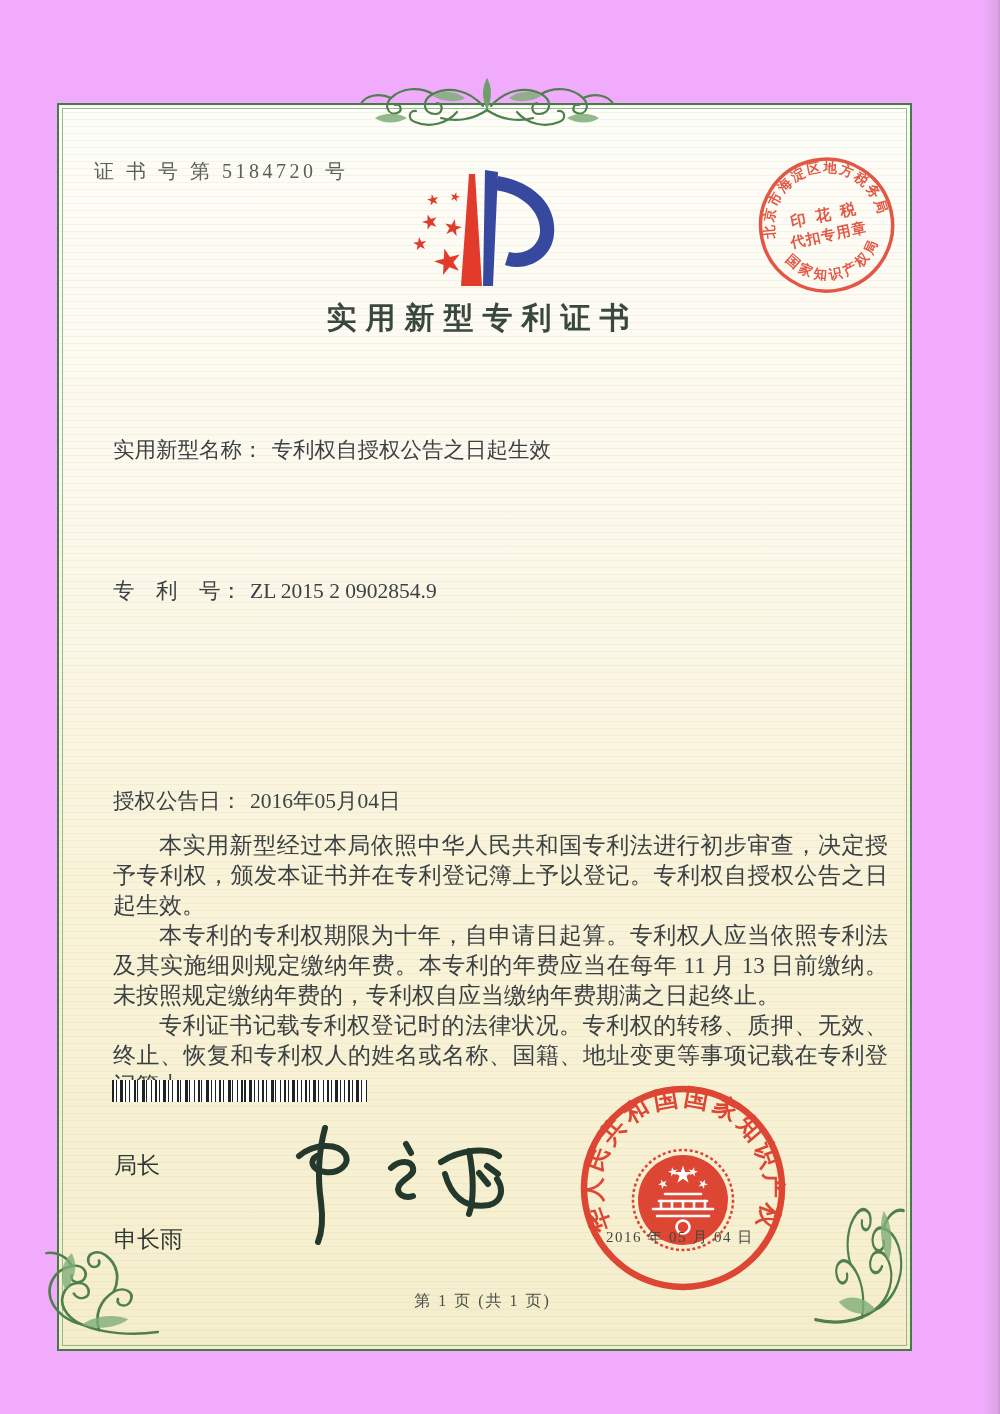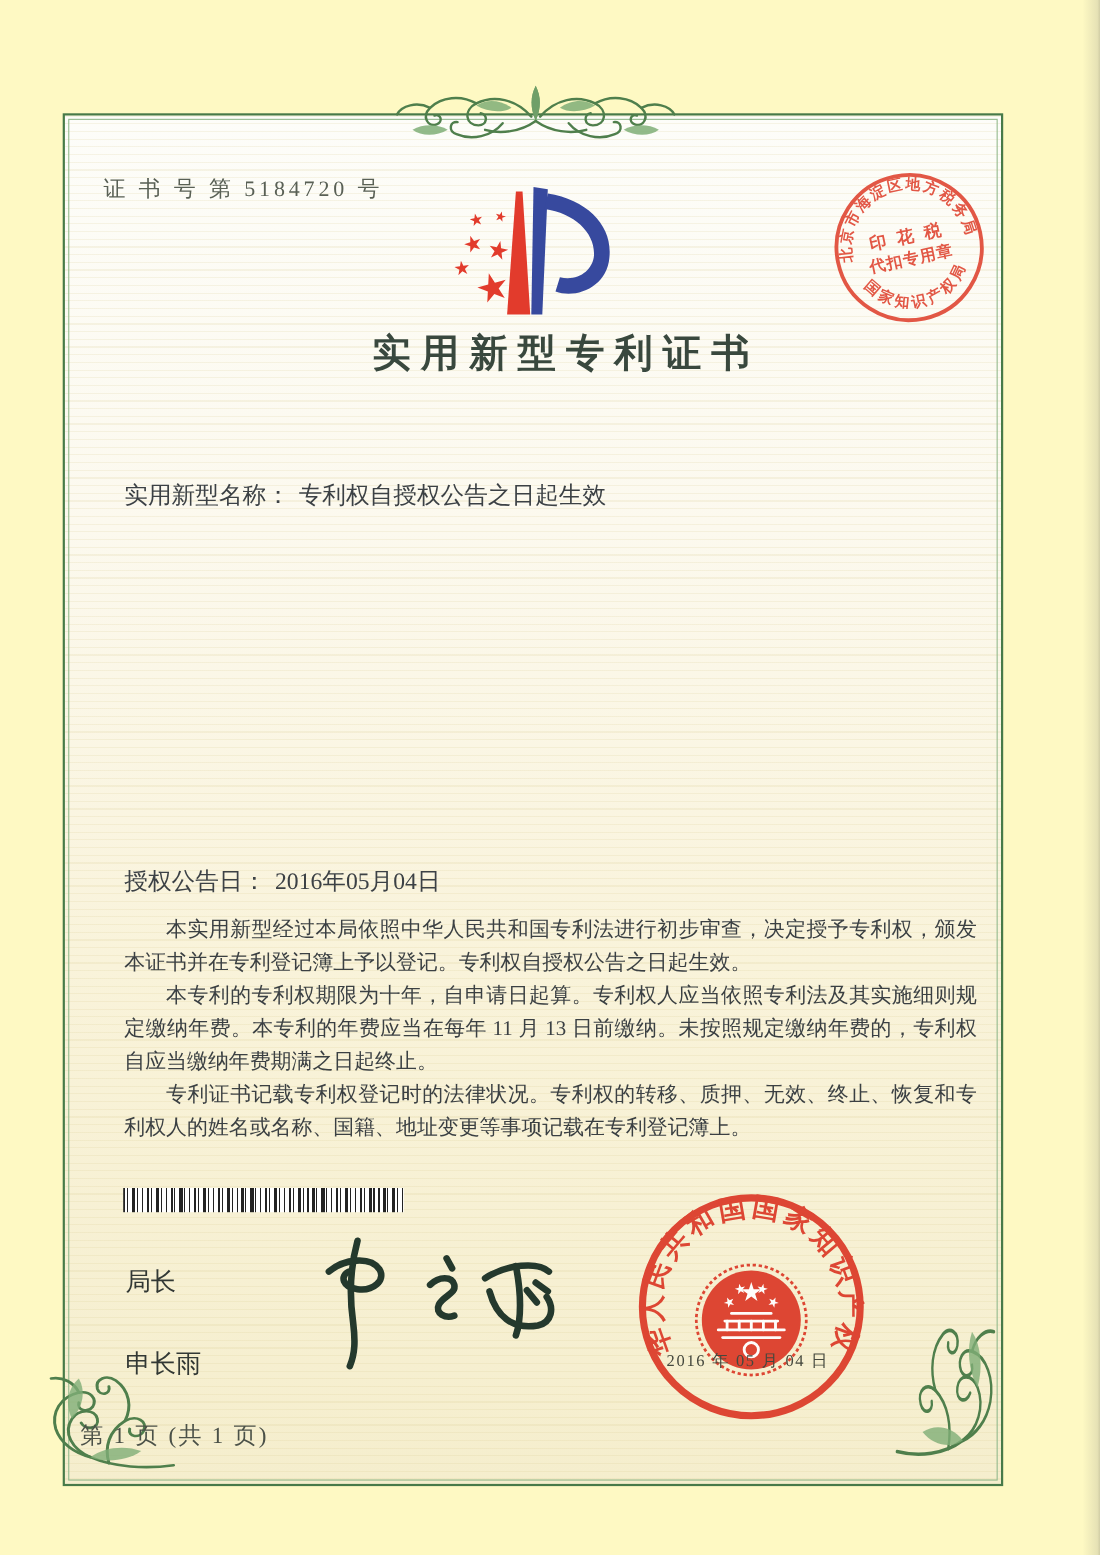--- a/index.html
+++ b/index.html
@@ -1,50 +1,50 @@
 <!DOCTYPE html>
 <html><head>
 <meta charset="utf-8">
 <style>
   html,body{margin:0;padding:0;}
   body{width:1000px;height:1414px;background:#ffffff;position:relative;
        font-family:"Liberation Serif","DejaVu Serif",serif;}
-  .page{position:absolute;left:0;top:0;width:1000px;height:1414px;overflow:hidden;background:#fef9c3;}
+  .page{position:absolute;left:0;top:0;width:1000px;height:1414px;overflow:hidden;background:#f0abfc;}
   .scan-edge{position:absolute;right:0;top:0;bottom:0;width:16px;
        background:linear-gradient(90deg,rgba(0,0,0,0) 0%,rgba(120,120,118,.18) 85%,rgba(90,90,88,.28) 100%);}
   .frame{position:absolute;left:57px;top:103px;width:851px;height:1244px;
        border:2.5px solid #477a49;
        background:
          repeating-linear-gradient(180deg, rgba(214,200,140,.18) 0 1px, rgba(255,255,255,0) 1px 7px),
          linear-gradient(180deg,#fdfdf9 0%,#fcf9ee 30%,#f9f3da 62%,#f5eecd 100%);}
   .frame-inner{position:absolute;left:3px;top:3px;right:3px;bottom:3px;border:1px solid #93ba8d;}
   .cert-no{position:absolute;left:94px;top:158px;font-size:20px;color:#596055;letter-spacing:3.5px;}
   .title{position:absolute;left:57px;top:298px;width:851px;text-align:center;
-       font-size:35px;font-weight:600;color:#39483e;letter-spacing:9px;padding-left:32px;}
+       font-size:30px;font-weight:600;color:#39483e;letter-spacing:9px;}
   .field{position:absolute;left:113px;font-size:21.5px;color:#3c4145;white-space:nowrap;}
   .field .val{margin-left:8px;}
   .f0{top:435px}.f1{top:505px}.f2{top:576px}.f3{top:646px}.f4{top:716px}.f5{top:786px}
-  .body-text{position:absolute;left:113px;top:831px;width:775px;font-size:19px;
+  .body-text{position:absolute;left:113px;top:831px;width:775px;font-size:23px;
        line-height:30px;color:#3b4043;text-align:justify;}
   .body-text p{margin:0;text-indent:2em;}
   .barcode{position:absolute;left:112px;top:1080px;width:255px;height:22px;
        background:repeating-linear-gradient(90deg,
          #222 0 2px,#fff 2px 3.5px,#222 3.5px 4.5px,#fff 4.5px 8px,
          #222 8px 11px,#fff 11px 12.5px,#222 12.5px 13.5px,#fff 13.5px 17px,
          #222 17px 18px,#fff 18px 21.5px);}
   .signer-title{position:absolute;left:114px;top:1150px;font-size:23px;color:#323834;
        font-family:"Liberation Sans","DejaVu Sans",sans-serif;}
   .signer-name{position:absolute;left:114px;top:1224px;font-size:23px;color:#323834;
        font-family:"Liberation Sans","DejaVu Sans",sans-serif;}
   .signature{position:absolute;left:265px;top:1116px;}
   .seal{position:absolute;left:577px;top:1082px;opacity:.93;}
   .issue-date{position:absolute;left:606px;top:1228px;font-size:15px;color:#45483e;
        letter-spacing:1.5px;z-index:6;white-space:nowrap;}
-  .footer{position:absolute;left:57px;top:1291px;width:851px;text-align:left;
-       font-size:21px;color:#4b5148;letter-spacing:2px;margin-left:16px;}
+  .footer{position:absolute;left:57px;top:1291px;width:851px;text-align:center;
+       font-size:16px;color:#4b5148;letter-spacing:2px;}
   .tax-stamp{position:absolute;left:742px;top:140px;transform:rotate(-12deg);opacity:.92;}
   .logo{position:absolute;left:405px;top:170px;}
   .orn{position:absolute;}
   .orn-top{left:337px;top:72px;}
   .orn-bl{left:36px;top:1244px;}
   .orn-br{left:812px;top:1198px;}
 </style>
 </head>
 <body>
 
@@ -119,20 +119,23 @@
       <polygon points="80,0 93,2 88,116 78,116"></polygon>
       <path d="M93,6 C130,12 152,36 149,64 C147,90 120,102 100,95 L104,82 C120,86 134,76 135,62 C136,42 118,24 90,20 Z"></path>
     </g>
   </svg>
 
   <div class="title">实用新型专利证书</div>
 
   <div class="field f0">
     <span class="lbl">实用新型名称：</span><span class="val">专利权自授权公告之日起生效</span>
   </div>
+  <div class="field f2">
+    <span class="lbl">专　利　号：</span><span class="val">ZL 2015 2 0902854.9</span>
+  </div>
   <div class="field f5">
     <span class="lbl">授权公告日：</span><span class="val">2016年05月04日</span>
   </div>
 
   <div class="body-text">
     <p>本实用新型经过本局依照中华人民共和国专利法进行初步审查，决定授予专利权，颁发本证书并在专利登记簿上予以登记。专利权自授权公告之日起生效。</p>
     <p>本专利的专利权期限为十年，自申请日起算。专利权人应当依照专利法及其实施细则规定缴纳年费。本专利的年费应当在每年 11 月 13 日前缴纳。未按照规定缴纳年费的，专利权自应当缴纳年费期满之日起终止。</p>
     <p>专利证书记载专利权登记时的法律状况。专利权的转移、质押、无效、终止、恢复和专利权人的姓名或名称、国籍、地址变更等事项记载在专利登记簿上。</p>
   </div>
 

